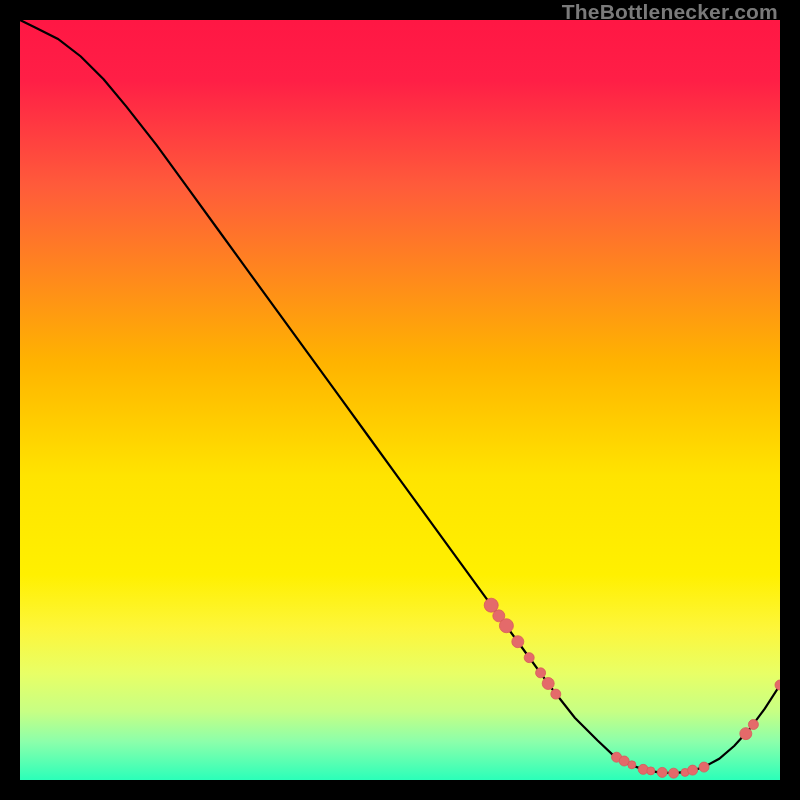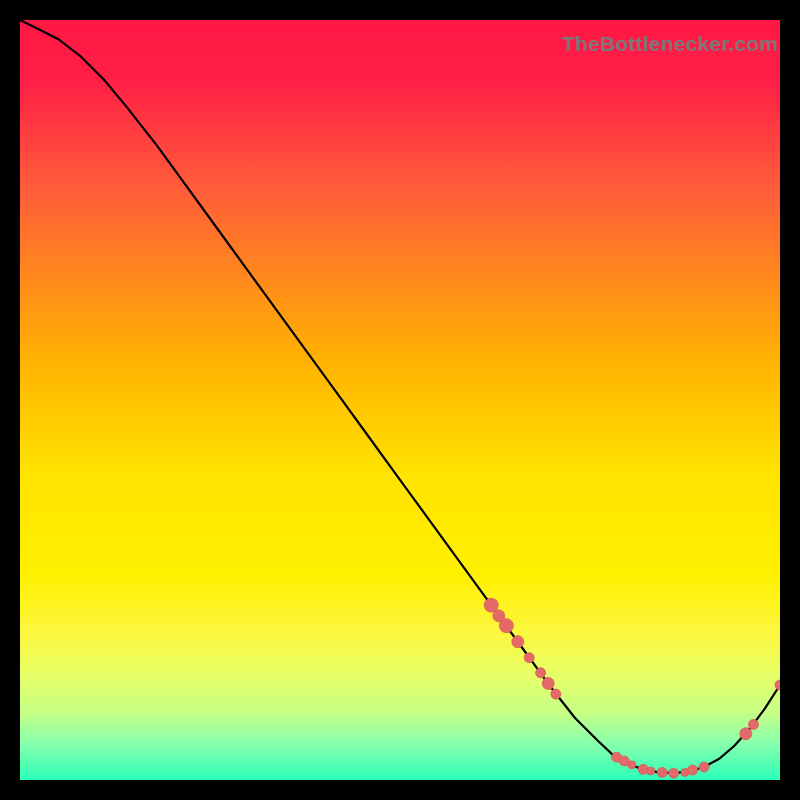--- a/index.html
+++ b/index.html
@@ -25,21 +25,20 @@
   }
   .watermark {
     position: absolute;
     top: 0px;
     right: 22px;
     font-family: Arial, Helvetica, sans-serif;
     font-size: 21px;
     font-weight: 600;
     color: #7a7a7a;
     letter-spacing: 0.2px;
-    margin-top: 32px;
   }
 </style>
 </head>
 <body>
 
 <div class="stage">
   <svg class="plot" viewBox="0 0 760 760" preserveAspectRatio="none">
     <defs>
       <linearGradient id="bg-grad" x1="0" y1="0" x2="0" y2="1">
           <stop offset="0%" stop-color="#ff1744"></stop>

